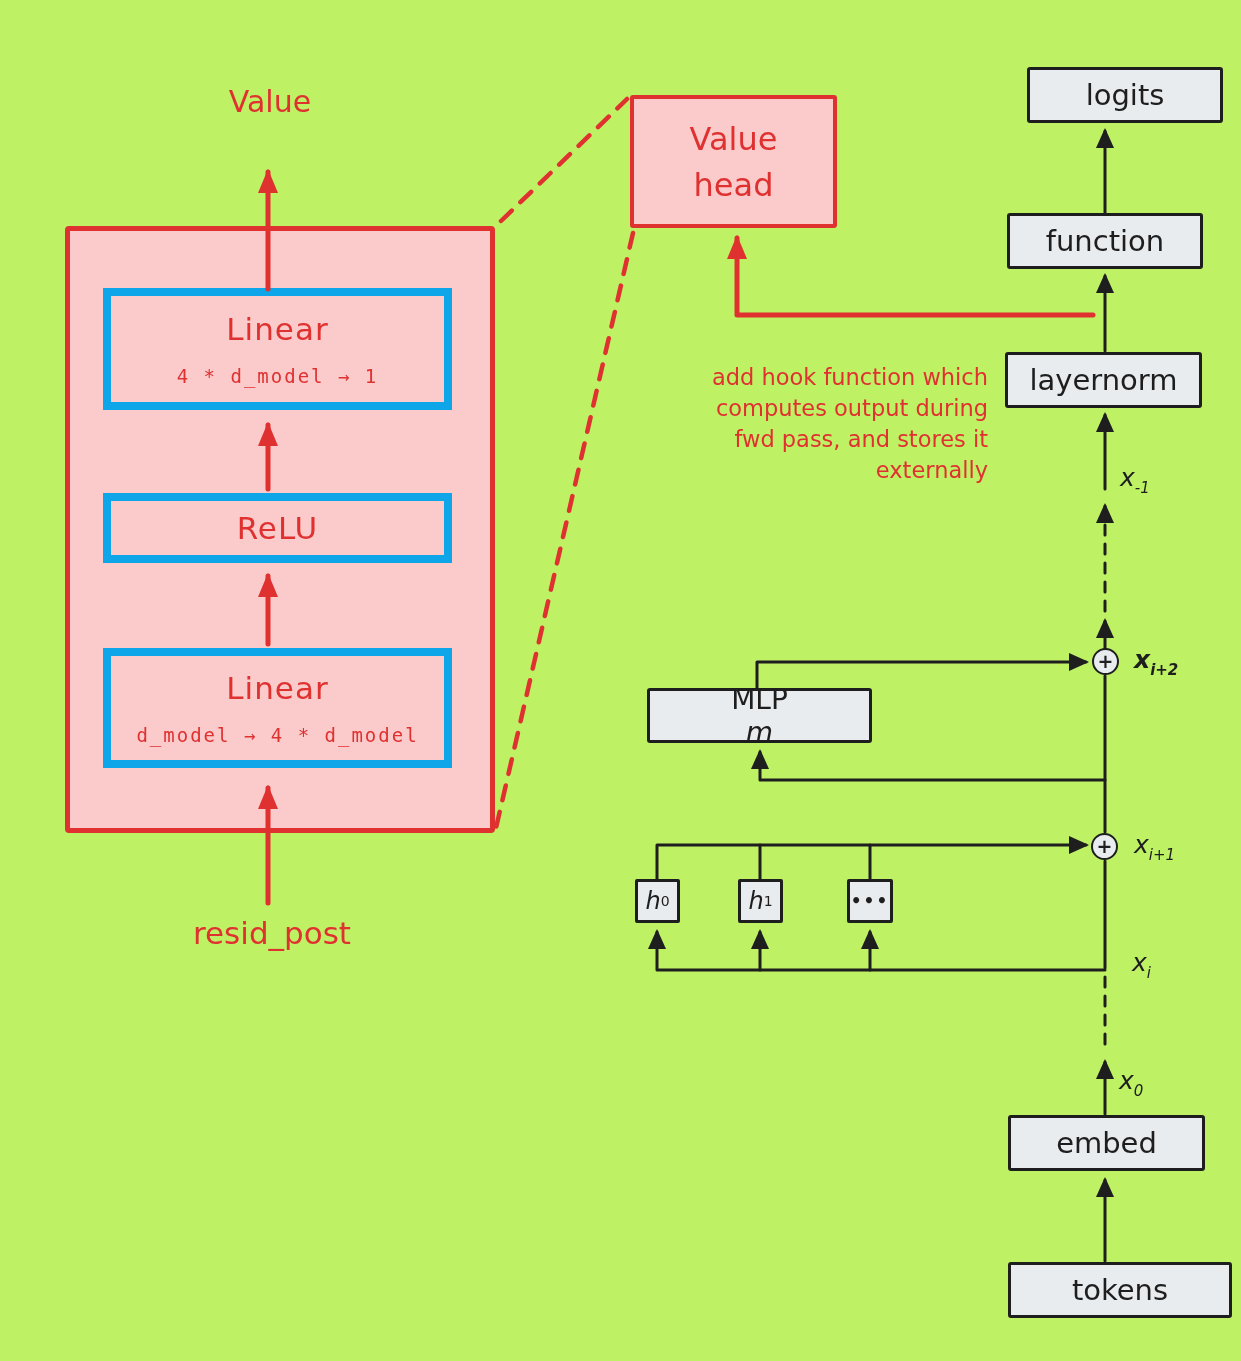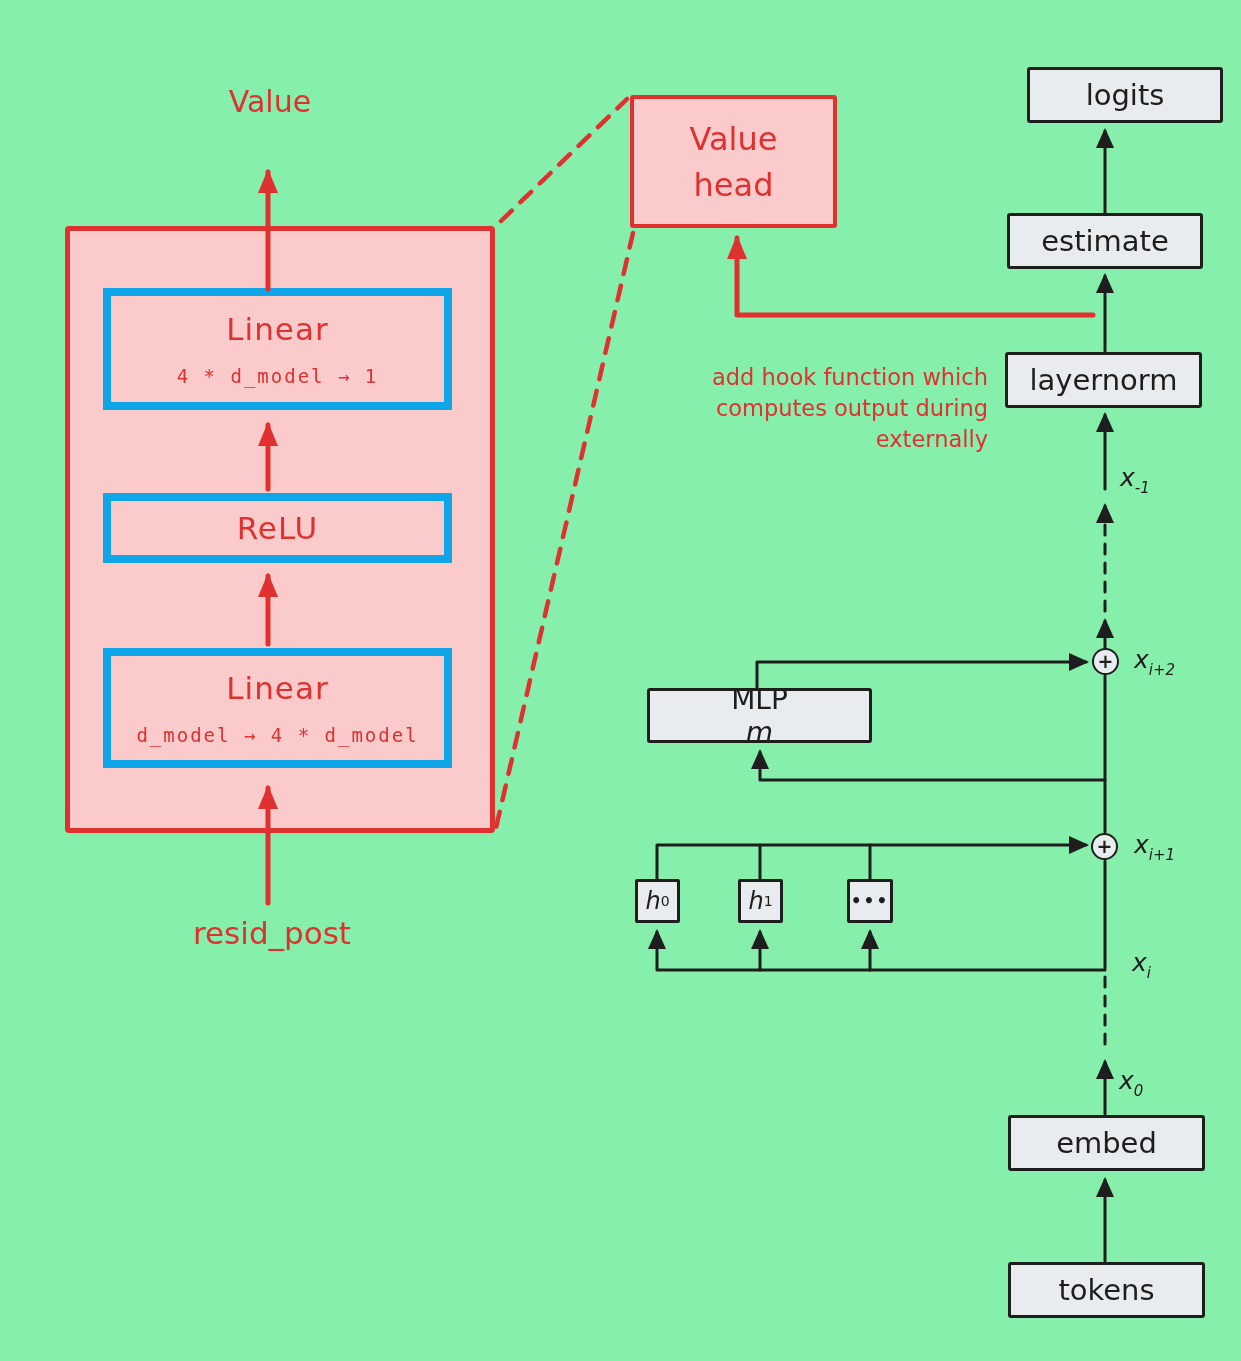--- a/index.html
+++ b/index.html
@@ -1,16 +1,16 @@
 <!DOCTYPE html>
 <html><head>
 <meta charset="utf-8">
 <style>
   html,body{margin:0;padding:0;background:#ffffff;}
-  #canvas{position:relative;width:1241px;height:1361px;background:#86efac;overflow:hidden;
+  #canvas{position:relative;width:1241px;height:1361px;background:#bef264;overflow:hidden;
           font-family:"DejaVu Sans",sans-serif;}
   .abs{position:absolute;}
   .detail-box{left:65px;top:226px;width:430px;height:607px;border:5px solid #e03131;
               background:#fbcaca;border-radius:4px;box-sizing:border-box;z-index:1;}
   .layer-box{left:103px;width:349px;border:8px solid #0ea5e9;box-sizing:border-box;
              background:transparent;z-index:2;display:flex;flex-direction:column;
              align-items:center;justify-content:center;}
   .layer-title{font-size:31px;color:#e03131;letter-spacing:1px;}
   .layer-sub{font-family:"DejaVu Sans Mono",monospace;font-size:19px;color:#e03131;
              letter-spacing:2px;margin-top:18px;}
@@ -67,28 +67,29 @@
   <div class="abs big-red-label" style="left:122px;top:913px;width:300px;font-size:31px;">resid_post</div>
 
   <div class="abs vh-box">
     <div class="vh-line">Value</div>
     <div class="vh-line">head</div>
   </div>
 
   <div class="abs annotation">
     <div>add hook function which</div>
     <div>computes output during</div>
+    <div>fwd pass, and stores it</div>
     <div>externally</div>
   </div>
 
   <div class="abs gray-box" style="left:1007px;top:67px;width:196px;height:56px;margin-left:20px;">logits</div>
-  <div class="abs gray-box" style="left:1007px;top:213px;width:196px;height:56px;">estimate</div>
+  <div class="abs gray-box" style="left:1007px;top:213px;width:196px;height:56px;">function</div>
   <div class="abs gray-box" style="left:1005px;top:352px;width:197px;height:56px;">layernorm</div>
   <div class="abs gray-box" style="left:1008px;top:1115px;width:197px;height:56px;">embed</div>
-  <div class="abs gray-box" style="left:1008px;top:1262px;width:197px;height:56px;">tokens</div>
+  <div class="abs gray-box" style="left:1008px;top:1262px;width:224px;height:56px;">tokens</div>
 
   <div class="abs gray-box" style="left:647px;top:688px;width:225px;height:55px;font-size:28px;flex-direction:column;">
     <span>MLP</span>
     <span class="mlp-gap"></span>
     <span style="font-style:italic;">m</span>
   </div>
 
   <div class="abs head-box" style="left:635px;top:879px;width:45px;height:44px;">
     <span class="xlabel" style="font-size:24px;">h</span>
       <span class="hsub">0</span>
@@ -97,21 +98,21 @@
     <span class="xlabel" style="font-size:24px;">h</span>
       <span class="hsub">1</span>
   </div>
   <div class="abs head-box" style="left:847px;top:879px;width:46px;height:44px;">
     <span class="dots">•••</span>
   </div>
 
   <div class="abs xlabel" style="left:1120px;top:463px;">
     <span>x</span><span class="sub">-1</span>
   </div>
-  <div class="abs xlabel" style="left:1134px;top:645px;">
+  <div class="abs xlabel" style="left:1134px;top:645px;font-weight:bold;">
     <span>x</span><span class="sub">i+2</span>
   </div>
   <div class="abs xlabel" style="left:1134px;top:830px;">
     <span>x</span><span class="sub">i+1</span>
   </div>
   <div class="abs xlabel" style="left:1132px;top:948px;">
     <span>x</span><span class="sub">i</span>
   </div>
   <div class="abs xlabel" style="left:1119px;top:1066px;">
     <span>x</span><span class="sub">0</span>

